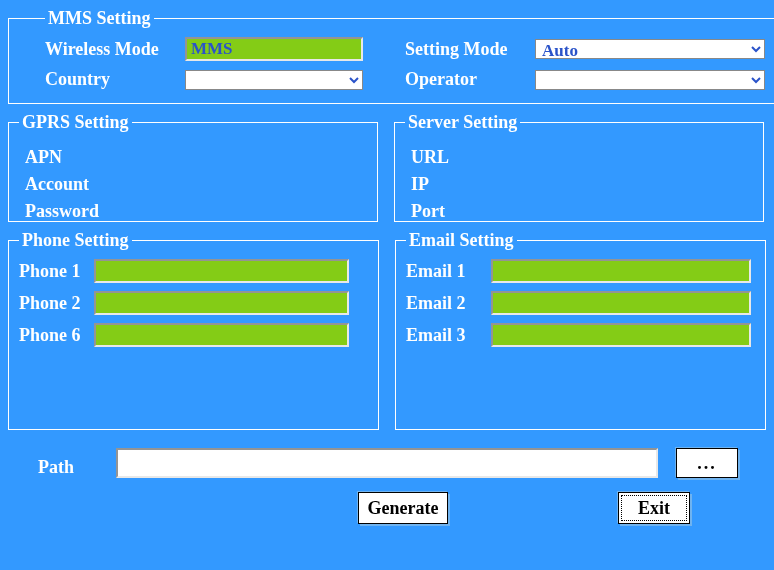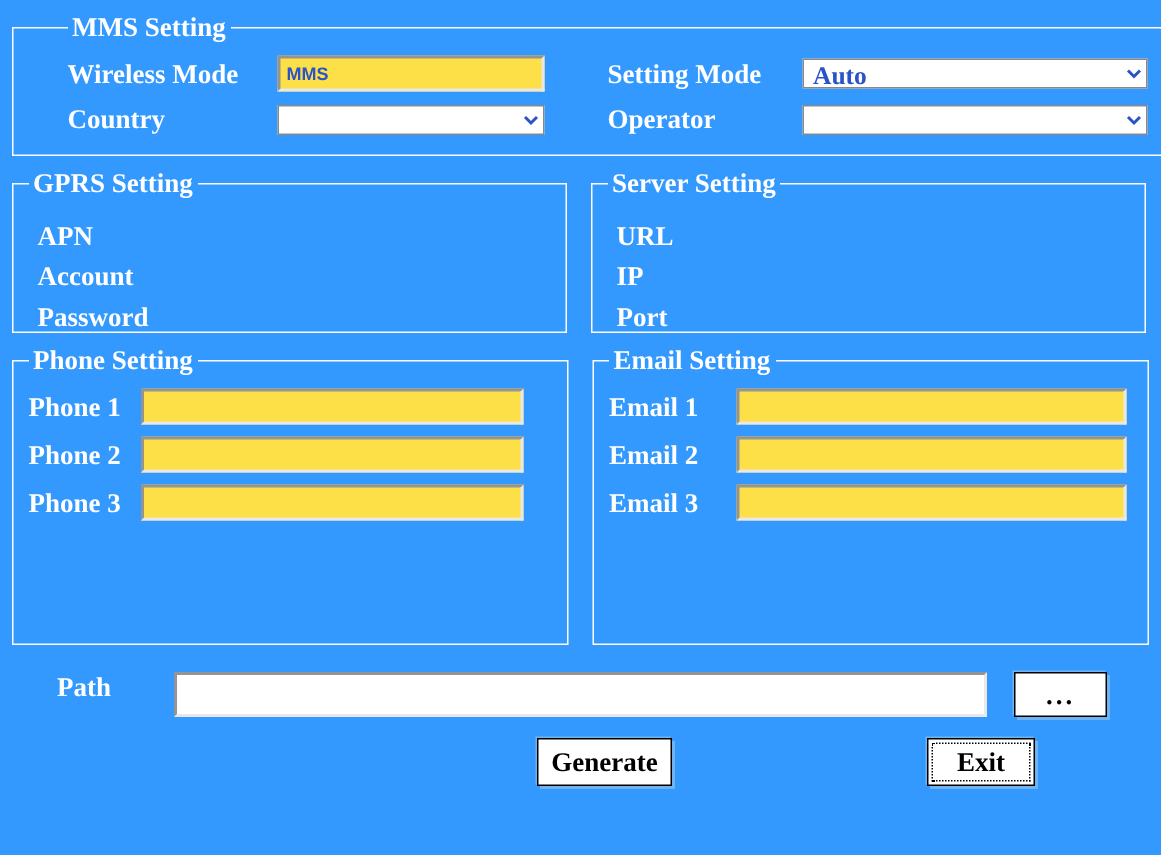--- a/index.html
+++ b/index.html
@@ -58,23 +58,23 @@
   }
   .mms-grid {
     display: grid;
     grid-template-columns: 140px 180px 40px 130px 230px;
     row-gap: 8px;
     align-items: center;
   }
   input[type=text].tf {
     height: 24px;
     border: 2px inset #e8e8e8;
-    background: #fde047;
-    font-family: Liberation Sans, sans-serif;
-    font-size: 12px;
+    background: #84cc16;
+    font-family: Liberation Serif, serif;
+    font-size: 17px;
     font-weight: bold;
     color: #2a53c9;
     padding: 0 4px;
     outline: none;
   }
   select.sel {
     height: 20px;
     border: 1px solid #888;
     background: #fff;
     font-family: "Times New Roman", Times, serif;
@@ -89,21 +89,21 @@
   .phone-grid, .email-grid {
     display: grid;
     grid-template-columns: 75px 255px;
     row-gap: 8px;
     align-items: center;
   }
   .email-grid { grid-template-columns: 85px 260px; }
   .bottom {
     margin-top: 18px;
     display: flex;
-    align-items: flex-start;
+    align-items: flex-end;
     gap: 18px;
     padding-left: 30px;
   }
   .path-label { font-weight: bold; width: 60px; }
   .path-input {
     width: 542px; height: 30px;
     border: 2px inset #e8e8e8;
     background: #fff;
     padding: 0 4px;
     font-family: "Times New Roman", Times, serif;
@@ -197,21 +197,21 @@
   </div>
 
   <div class="row3">
     <fieldset class="phone">
       <legend>Phone Setting</legend>
       <div class="phone-grid">
         <span class="label">Phone 1</span>
         <input type="text" class="tf" value="" style="">
         <span class="label">Phone 2</span>
         <input type="text" class="tf" value="" style="">
-        <span class="label">Phone 3</span>
+        <span class="label">Phone 6</span>
         <input type="text" class="tf" value="" style="">
       </div>
     </fieldset>
 
     <fieldset class="email">
       <legend>Email Setting</legend>
       <div class="email-grid">
         <span class="label">Email 1</span>
         <input type="text" class="tf" value="" style="">
         <span class="label">Email 2</span>

